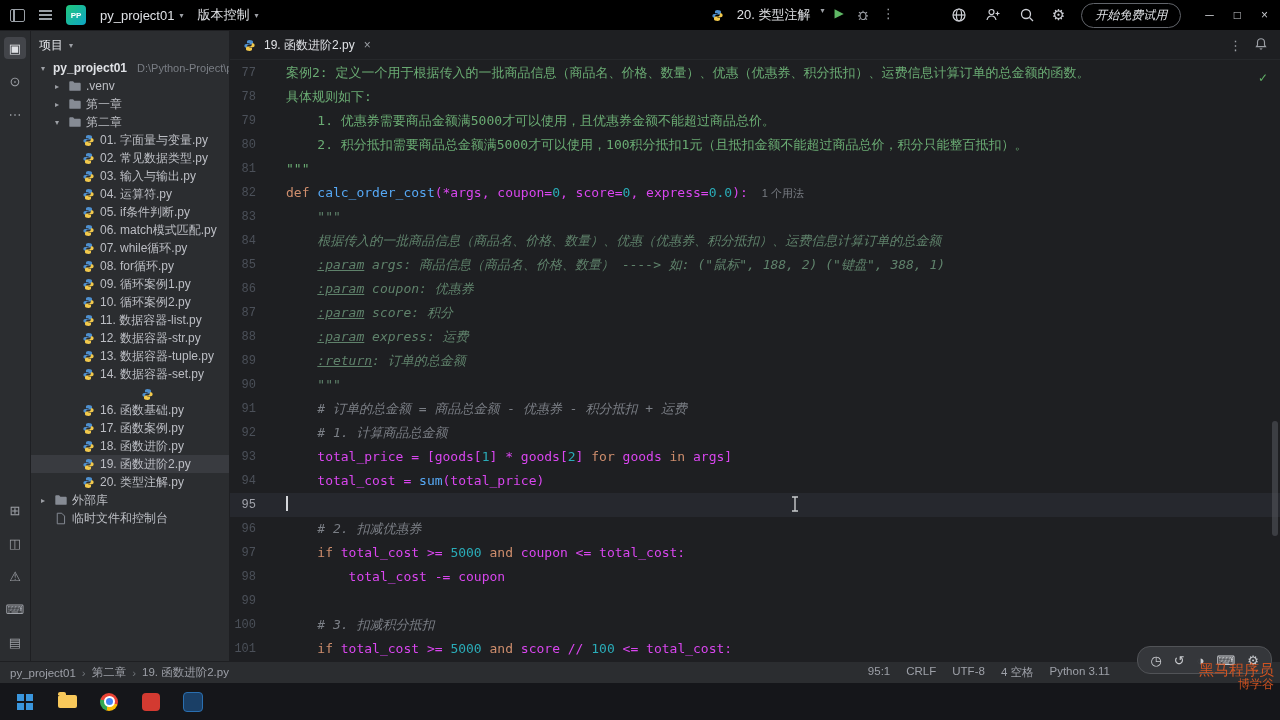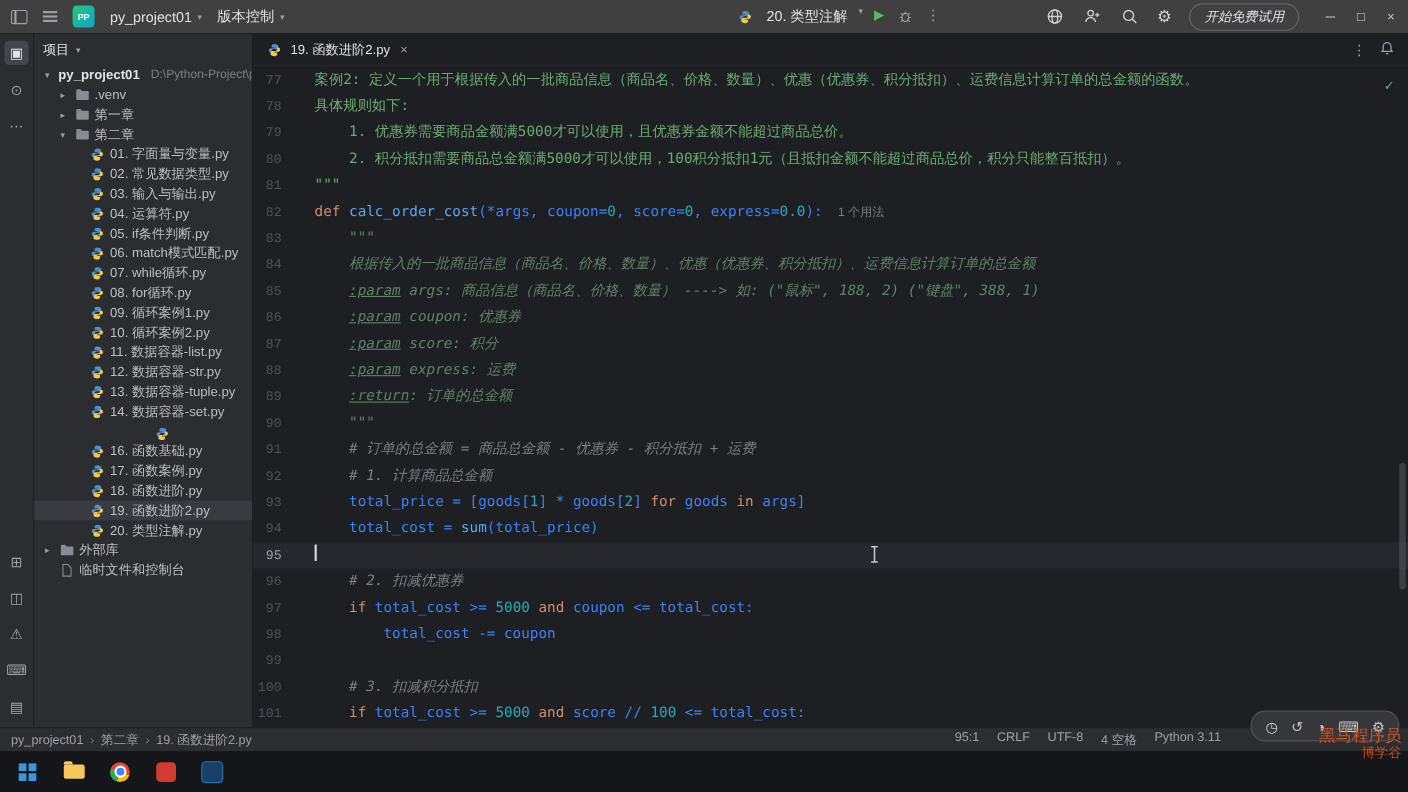--- a/index.html
+++ b/index.html
@@ -1,21 +1,21 @@
 <!DOCTYPE html>
 <html><head>
 <meta charset="utf-8">
 <style>
   html,body{margin:0;padding:0;background:#000;}
   .app{width:1280px;height:720px;position:relative;display:flex;flex-direction:column;
        background:#1e1f22;font-family:"Liberation Sans",sans-serif;color:#bcbec4;
        overflow:hidden;font-size:13px;}
   
-  .titlebar{height:31px;flex:none;background:#404040;border-bottom:1px solid #1e1f22;
-            display:flex;align-items:center;box-sizing:border-box;gap:40px;}
+  .titlebar{height:31px;flex:none;background:#000000;border-bottom:1px solid #1e1f22;
+            display:flex;align-items:center;box-sizing:border-box;}
   .tb-left{display:flex;align-items:center;gap:14px;padding-left:10px;}
   .win-icon{width:13px;height:11px;border:1.5px solid #9aa0a6;border-radius:2px;position:relative;display:inline-block;}
   .win-icon::before{content:"";position:absolute;left:2px;top:0;bottom:0;width:1.5px;background:#9aa0a6;}
   .hamburger{display:inline-flex;flex-direction:column;gap:2.5px;}
   .hamburger i{display:block;width:13px;height:1.6px;background:#9aa0a6;}
   .pp-logo{width:20px;height:20px;border-radius:4px;background:linear-gradient(135deg,#21c77c,#0ea5c6);
            color:#fff;font-weight:bold;font-size:8px;display:grid;place-items:center;}
   .menu-item{display:inline-flex;align-items:center;gap:5px;color:#dfe1e5;cursor:default;}
   .chev{color:#9da0a6;font-size:8px;}
   .tb-spacer{flex:1;}
@@ -57,21 +57,21 @@
   .code-line.current{background:#26282e;}
   .gutter{width:56px;flex:none;box-sizing:border-box;text-align:right;padding-right:30px;
           color:#4b5059;font-size:12px;line-height:24px;font-family:Liberation Mono, monospace;}
   .current .gutter{color:#a1a3ab;}
   .code-text{font-size:13px;line-height:24px;}
   .caret{display:inline-block;width:2px;height:15px;background:#d4d6da;vertical-align:-2px;}
   .tok-s{color:#6aab73;}
   .tok-k{color:#cf8e6d;}
   .tok-n{color:#2aacb8;}
   .tok-c{color:#7a7e85;font-style:italic;}
-  .tok-d{color:#3b82f6;}
+  .tok-d{color:#d946ef;}
   .tok-g{color:#5f826b;font-style:italic;}
   .tok-t{color:#5f826b;font-style:italic;text-decoration:underline;}
   .tok-f{color:#56a8f5;}
   .tok-b{color:#57aaf7;}
   .tok-i{color:#7a7e85;font-size:11px;margin-left:14px;font-family:"Liberation Sans",sans-serif;}
   .inspection{position:absolute;top:40px;right:12px;color:#5fad65;font-size:12px;}
   .scroll-thumb{position:absolute;right:2px;top:390px;width:6px;height:115px;background:#55585e;
                 border-radius:3px;opacity:.55;}
   
   .statusbar{height:22px;flex:none;background:#2b2d30;border-top:1px solid #1e1f22;

